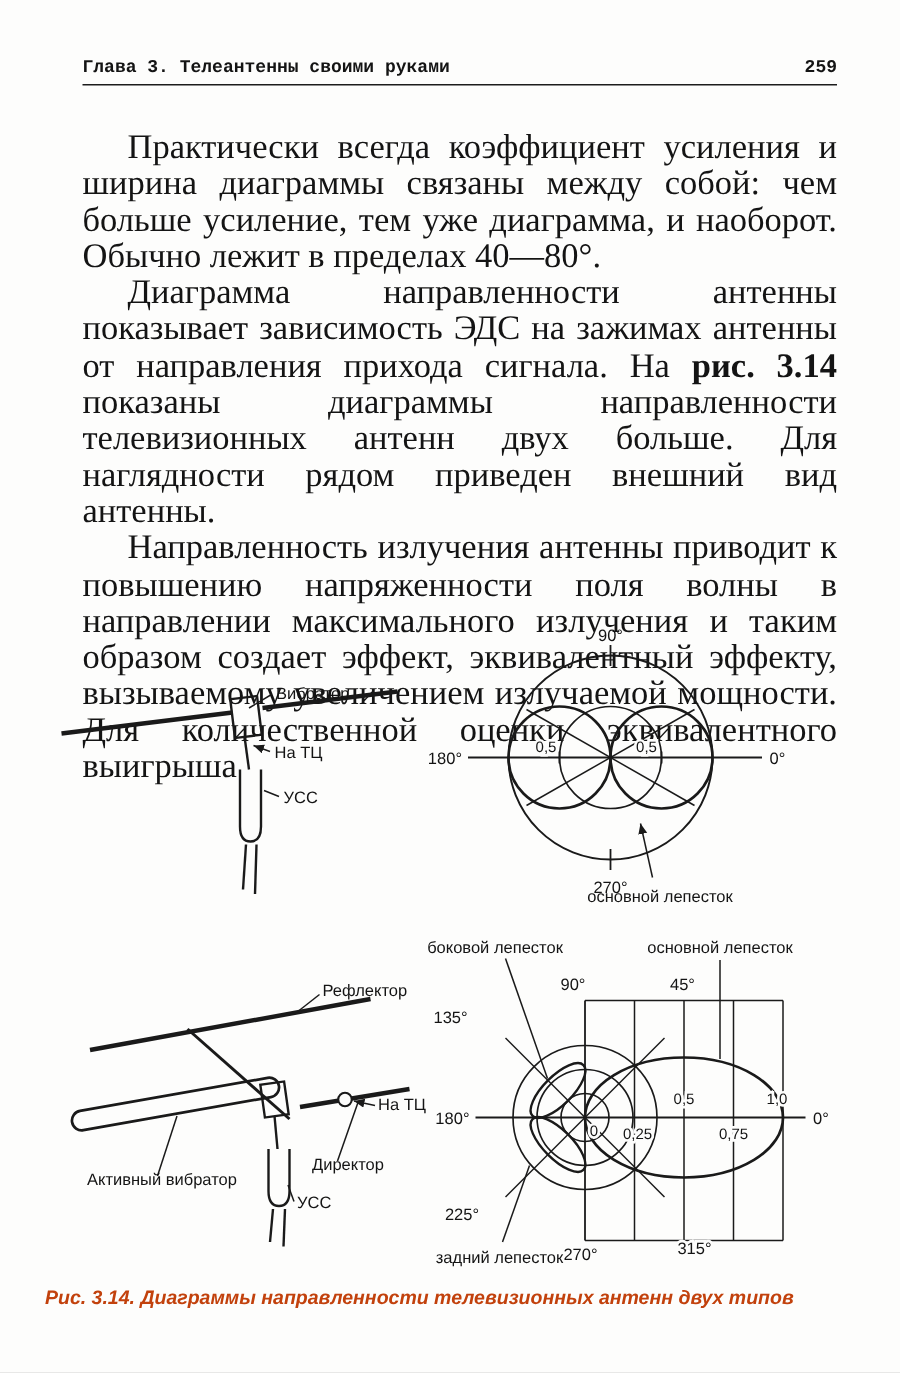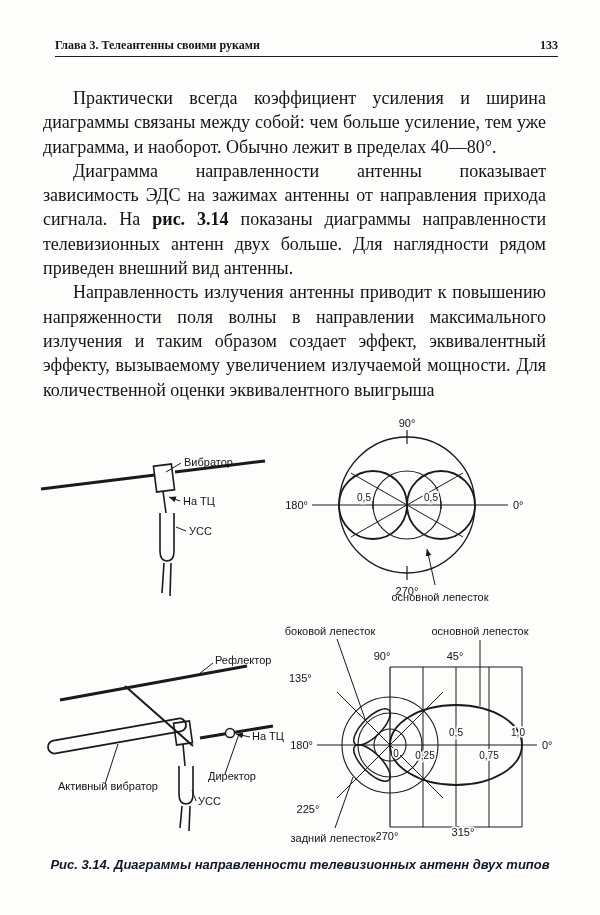--- a/index.html
+++ b/index.html
@@ -5,59 +5,59 @@
   * { margin:0; padding:0; box-sizing:border-box; }
   html,body { background:#d8d8d8; }
   .page {
     position:relative; width:600px; height:915px; margin:0 auto;
     background:#fdfdfc; color:#141414; overflow:hidden;
     font-family:"Liberation Serif", serif;
   }
   .header {
     position:absolute; top:38px; left:55px; width:503px;
     display:flex; justify-content:space-between; align-items:baseline;
-    font-family:Liberation Serif, serif; font-weight:bold; font-size:12px;
+    font-family:Liberation Mono, monospace; font-weight:bold; font-size:12px;
   }
   .header-rule {
     position:absolute; top:56px; left:55px; width:503px;
     border-top:1.8px solid #1c1c1c;
   }
   .body-text {
-    position:absolute; top:86px; left:43px; width:503px;
-    font-size:18px; line-height:24.3px; text-align:justify;
+    position:absolute; top:86px; left:55px; width:503px;
+    font-size:23px; line-height:24.3px; text-align:justify;
   }
   .body-text p { text-indent:30px; }
   .bold { font-weight:bold; }
   .figure { position:absolute; top:408px; left:0; width:600px; height:507px; }
   .fig-svg { position:absolute; }
   #svg-dipole { left:35px; top:17px; }
   #svg-polar1 { left:272px; top:7px; }
   #svg-yagi   { left:25px;  top:230px; }
   #svg-polar2 { left:275px; top:214px; }
   svg text {
     font-family:"Liberation Sans", sans-serif; font-size:11px;
     fill:#141414; stroke:none;
   }
   svg text.sm { font-size:10px; }
   svg text.lbl-bg { stroke:#fdfdfc; stroke-width:3.5px; paint-order:stroke; }
   .stroke-grp { stroke:#1a1a1a; fill:none; }
   .caption {
-    position:absolute; top:449px; left:30px; width:540px; text-align:center;
+    position:absolute; top:449px; left:30px; width:540px; text-align:left;
     font-family:"Liberation Sans", sans-serif; font-style:italic; font-weight:bold;
-    font-size:13px; color:#0f172a;
+    font-size:13px; color:#c2410c;
   }
 </style>
 </head>
 <body>
 
 <div class="page">
 
   <div class="header">
     <span>Глава 3. Телеантенны своими руками</span>
-    <span>133</span>
+    <span>259</span>
   </div>
   <div class="header-rule"></div>
 
   <div class="body-text">
     <p>Практически всегда коэффициент усиления и ширина диаграммы связаны между собой: чем больше усиление, тем уже диаграмма, и наоборот. Обычно лежит в пределах 40—80°.</p>
     <p><span>Диаграмма направленности антенны показывает зависимость ЭДС на зажимах антенны от направления прихода сигнала. На </span><span class="bold">рис. 3.14</span><span> показаны диаграммы направленности телевизионных антенн двух больше. Для наглядности рядом приведен внешний вид антенны.</span></p>
     <p>Направленность излучения антенны приводит к повышению напряженности поля волны в направлении максимального излучения и таким образом создает эффект, эквивалентный эффекту, вызываемому увеличением излучаемой мощности. Для количественной оценки эквивалентного выигрыша</p>
   </div>
 
   <div class="figure">

